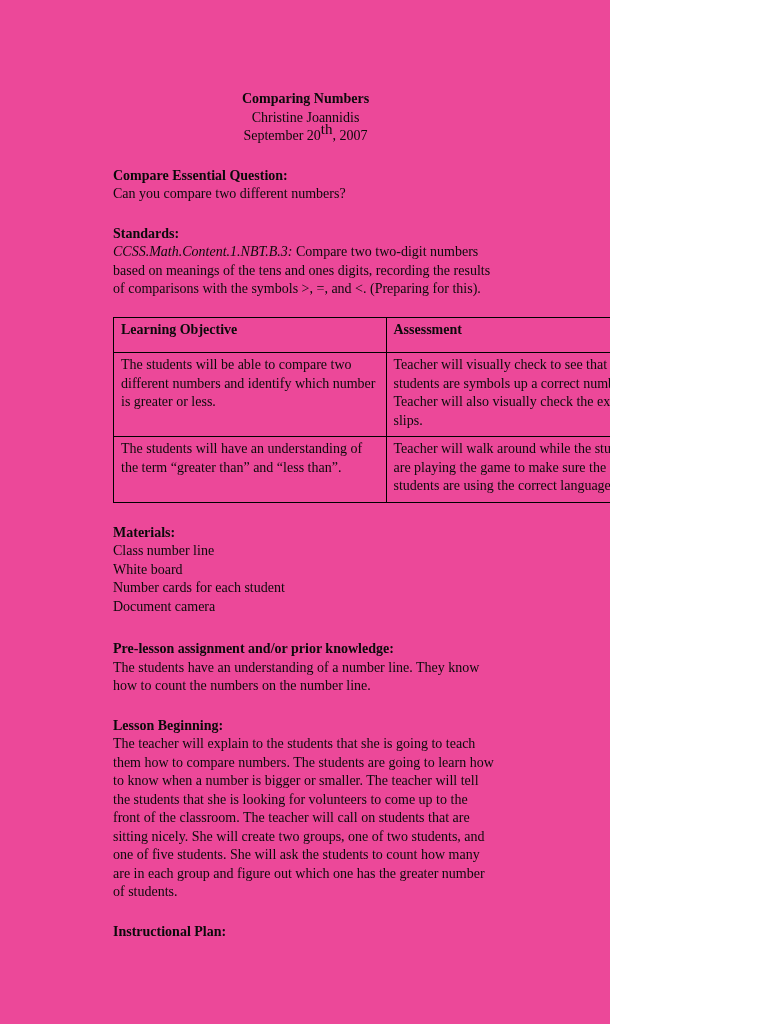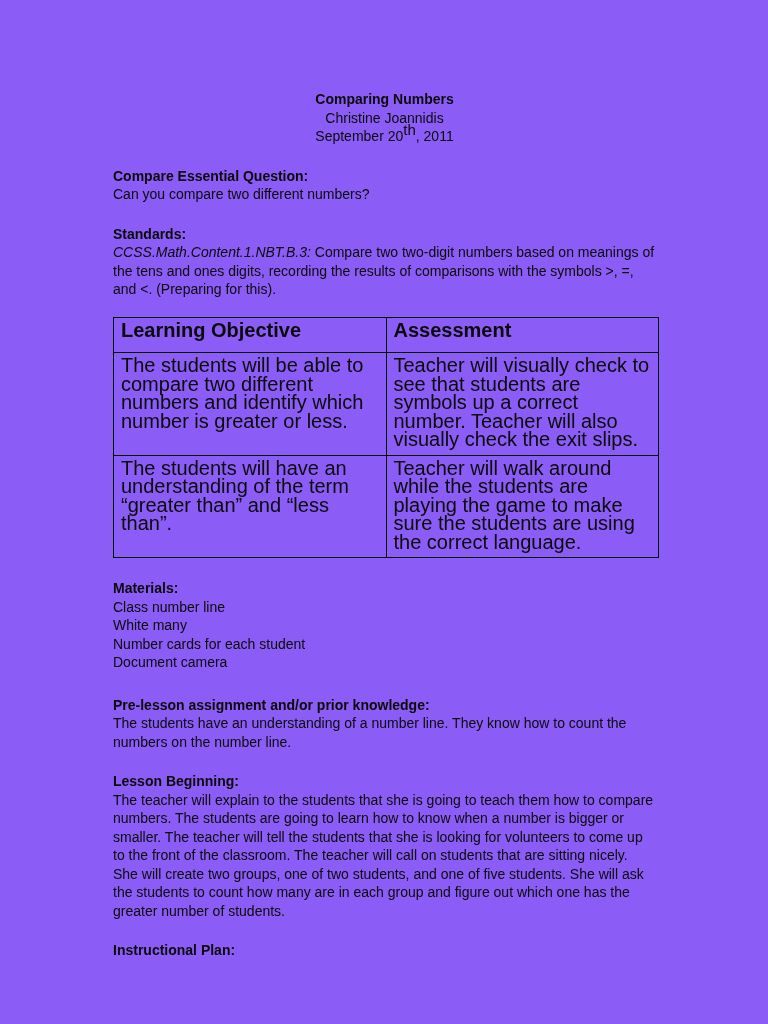--- a/index.html
+++ b/index.html
@@ -1,23 +1,23 @@
 <!DOCTYPE html>
 <html><head>
 <meta charset="utf-8">
 <style>
   * { margin: 0; padding: 0; box-sizing: border-box; }
   html, body { background: #ffffff; }
   .page {
     position: relative;
-    width: 768px;
+    width: 610px;
     height: 1024px;
-    background: #8b5cf6;
+    background: #ec4899;
     overflow: hidden;
-    font-family: Liberation Sans, sans-serif;
+    font-family: Liberation Serif, serif;
     font-size: 14px;
     line-height: 18.5px;
     color: #0a0a0a;
   }
   .content {
     padding: 90px 112px 0 113px;
   }
   .center { text-align: center; }
   .bold { font-weight: bold; }
   sup { font-size: 15px; line-height: 0; }
@@ -29,40 +29,40 @@
     margin-top: 18px;
     border-collapse: collapse;
     table-layout: fixed;
   }
   table.lesson-table th,
   table.lesson-table td {
     border: 1.5px solid #000000;
     vertical-align: top;
     text-align: left;
     padding: 3px 8px 6px 7px;
-    font-size: 20px;
+    font-size: 14px;
     line-height: 18.5px;
   }
   table.lesson-table th {
     font-weight: bold;
     padding-bottom: 13px;
   }
   table.lesson-table col { width: 50%; }
   .materials-item { }
 </style>
 </head>
 <body>
 
 <div class="page">
   <div class="content">
 
     <div class="title-block">
       <div class="center bold">Comparing Numbers</div>
       <div class="center">Christine Joannidis</div>
-      <div class="center"><span>September 20</span><sup>th</sup><span>, 2011</span></div>
+      <div class="center"><span>September 20</span><sup>th</sup><span>, 2007</span></div>
     </div>
 
     <div class="section section-gap-md">
       <div class="heading">Compare Essential Question:</div>
       <div>Can you compare two different numbers?</div>
     </div>
 
     <div class="section section-gap-md">
       <div class="heading">Standards:</div>
       <div><em>CCSS.Math.Content.1.NBT.B.3:</em><span> Compare two two-digit numbers based on meanings of the tens and ones digits, recording the results of comparisons with the symbols &gt;, =, and &lt;. (Preparing for this).</span></div>
@@ -85,21 +85,21 @@
       <tr>
         <td>The students will have an understanding of the term “greater than” and “less than”.</td>
         <td>Teacher will walk around while the students are playing the game to make sure the students are using the correct language.</td>
       </tr>
     </tbody>
       </table>
 
     <div class="section section-gap-md">
       <div class="heading">Materials:</div>
       <div class="materials-item">Class number line</div>
-      <div class="materials-item">White many</div>
+      <div class="materials-item">White board</div>
       <div class="materials-item">Number cards for each student</div>
       <div class="materials-item">Document camera</div>
     </div>
 
     <div class="section section-gap-lg">
       <div class="heading">Pre-lesson assignment and/or prior knowledge:</div>
       <div>The students have an understanding of a number line. They know how to count the numbers on the number line.</div>
     </div>
 
     <div class="section section-gap-md">

